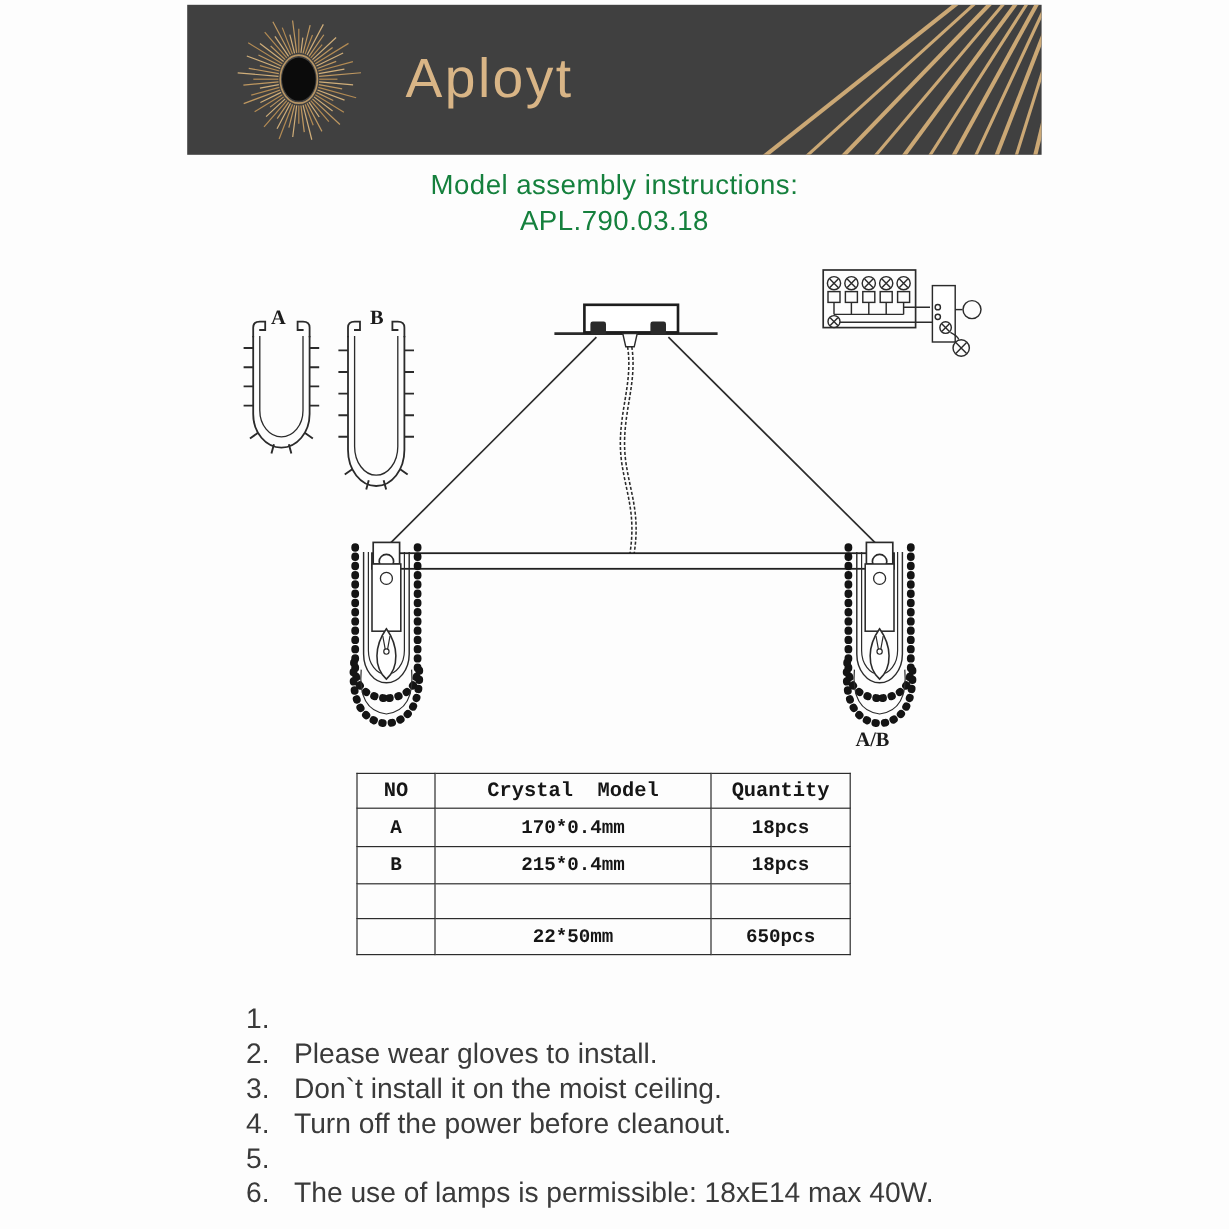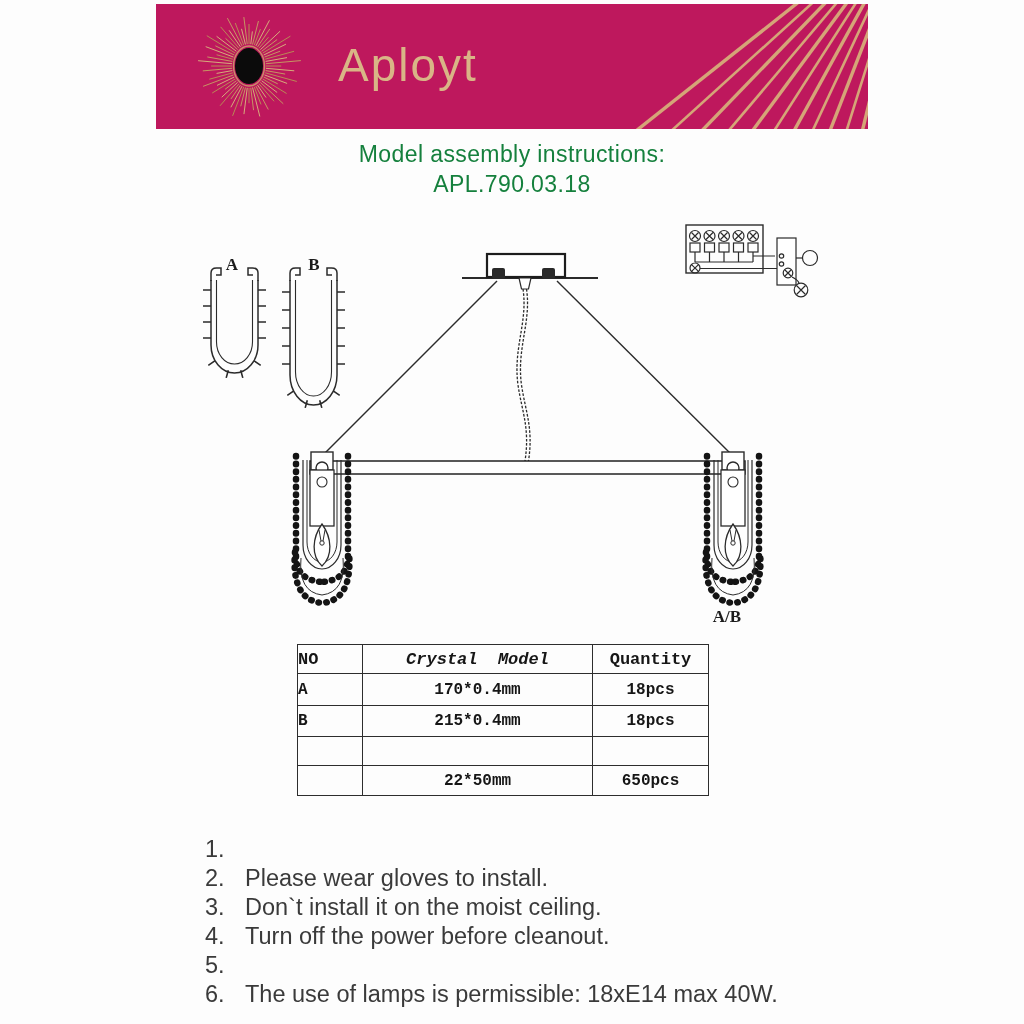--- a/index.html
+++ b/index.html
@@ -5,21 +5,21 @@
   html,body{margin:0;padding:0;}
   body{
     width:1024px;height:1024px;position:relative;overflow:hidden;
     background:#fdfdfd;
     font-family:"Liberation Sans", sans-serif;
     color:#383838;
   }
   
   .brand-header{
     position:absolute;left:156px;top:4px;width:712px;height:125px;
-    background:#be185d;overflow:hidden;
+    background:#404040;overflow:hidden;
   }
   .brand-header svg{position:absolute;left:0;top:0;}
   .brand-name{
     position:absolute;left:182px;top:34px;
     font-size:46px;font-weight:400;letter-spacing:2px;
     color:#d9b586;
   }
   
   .title-wrap{position:absolute;left:0;top:139px;width:100%;text-align:center;}
   .title-line{font-size:23px;line-height:30px;color:#15803d;letter-spacing:.4px;}
@@ -31,23 +31,23 @@
   
   .parts-table{
     position:absolute;left:297px;top:644px;border-collapse:collapse;
     font-family:"Liberation Mono", monospace;font-weight:bold;color:#161616;
   }
   .parts-table td,.parts-table th{
     border:1.6px solid #2d2d2d;padding:0;white-space:pre;
   }
   .parts-table th{font-size:17px;font-weight:bold;}
   .parts-table td{font-size:16px;}
-  .col-no{width:64px;text-align:left;}
+  .col-no{width:64px;text-align:center;}
   .col-model{width:229px;text-align:center;padding-left:9px;}
-  .col-model-h{width:229px;text-align:center;font-style:italic;}
+  .col-model-h{width:229px;text-align:center;}
   .col-qty{width:115px;text-align:center;}
   .row-h{height:29px;}
   .row-a{height:32px;}
   .row-b{height:31px;}
   .row-empty{height:29px;}
   .row-last{height:30px;margin-top:15px;}
   
   .instructions{position:absolute;left:205px;top:835px;}
   .ins-row{display:flex;font-size:23.5px;line-height:29px;color:#3a3a3a;}
   .ins-num{width:40px;flex:0 0 40px;}

